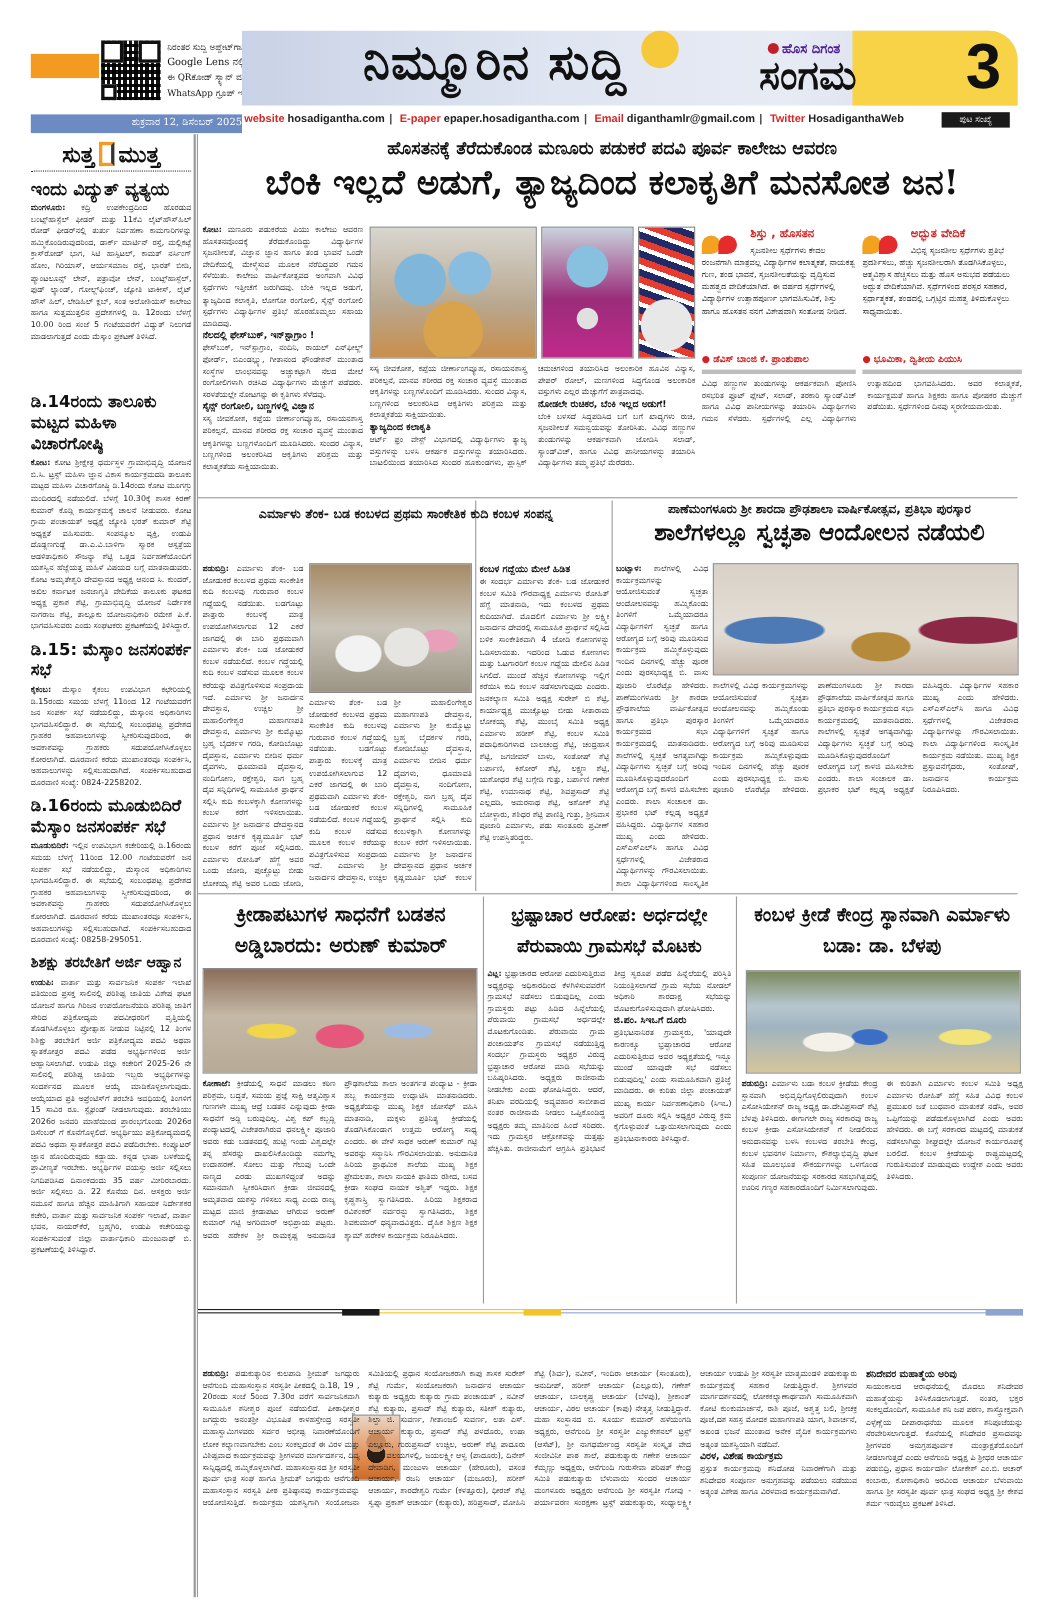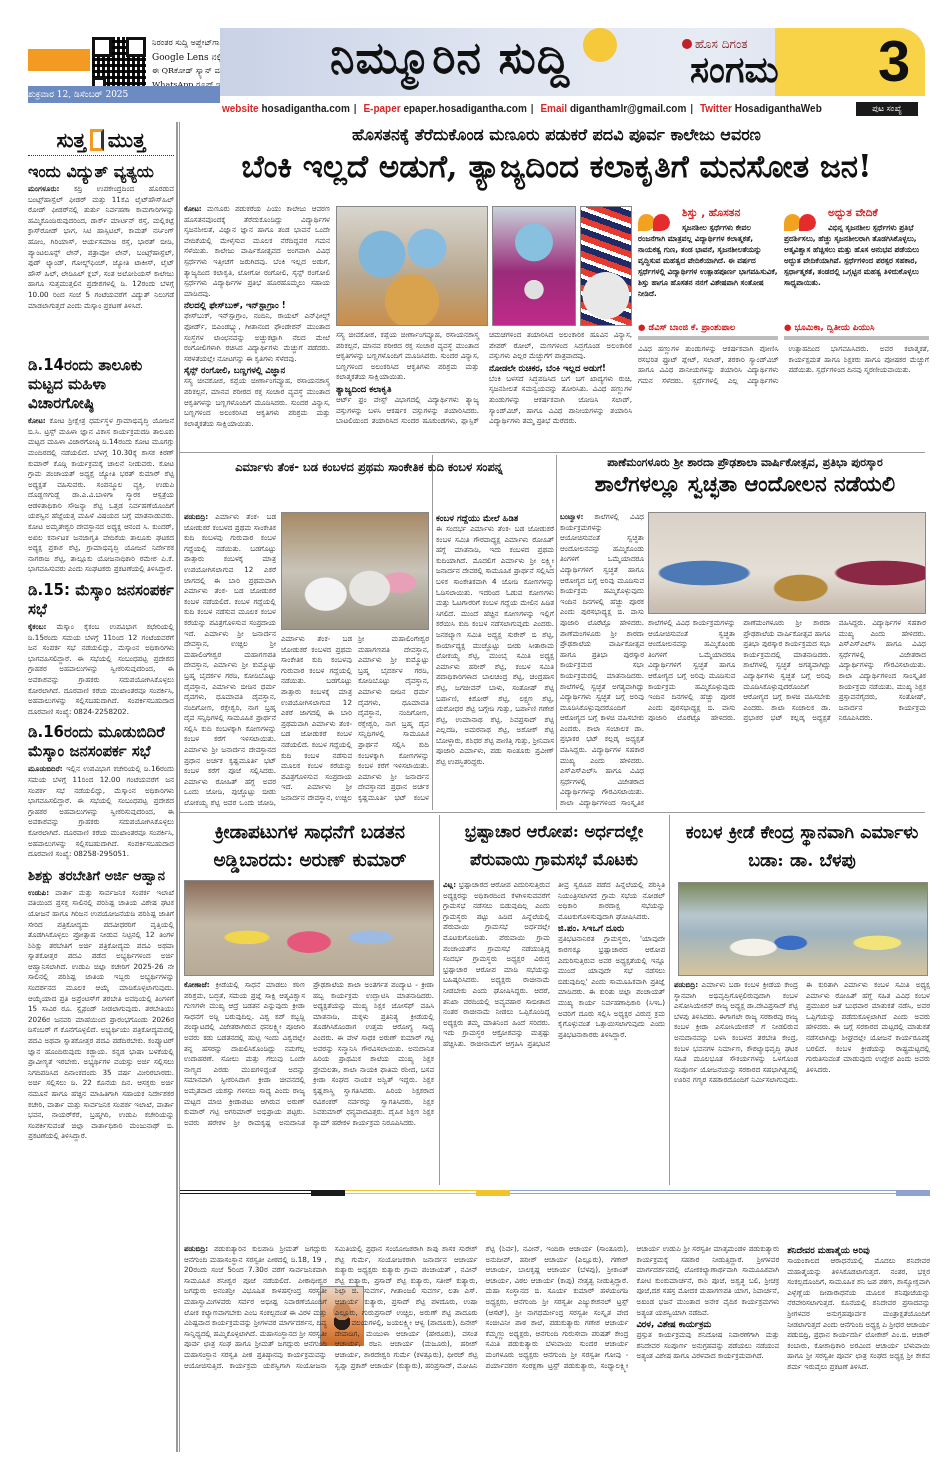--- a/index.html
+++ b/index.html
@@ -16,26 +16,26 @@
   .qr::before { left:0; top:0; }
   .qr::after { right:0; top:0; }
   .qr-corner { position:absolute; left:0; bottom:0; width:14px; height:14px; border:3px solid #111; background:#fff; }
   .qr-note { position: absolute; left: 152px; top: 36px; width: 150px; font-family: "DejaVu Serif", serif; font-size: 9px; line-height: 14px; color: #111; }
   .qr-note .small { font-size: 8px; }
   .title-panel { position: absolute; left: 220px; top: 28px; width: 705px; height: 68px;
                  background: linear-gradient(90deg,#c9d2e6 0%,#dfe5f1 40%,#e7ebf4 70%,#cfd7ea 100%); border-radius: 0 26px 0 0; }
   .title-panel .yellow { position:absolute; right:0; top:0; width:150px; height:68px; background:#f8d347; border-radius:0 26px 0 0; }
   .sun { position:absolute; left:583px; top:28px; width:34px; height:34px; border-radius:50%; background:#f6c93a; }
   .page-title { position: absolute; left: 330px; top: 32px; font-family: "DejaVu Serif", serif; font-weight: bold; font-size: 44px; letter-spacing: 1px; color: #111; white-space: nowrap; }
-  .brand-small { position:absolute; left: 682px; top: 37px; font-size: 12px; font-weight: normal; color: #7f1d1d; white-space: nowrap; }
+  .brand-small { position:absolute; left: 698px; top: 37px; font-size: 12px; font-weight: bold; color: #4c1d95; white-space: nowrap; }
   .brand-dot { display:inline-block; width:10px; height:10px; border-radius:50%; background:#c0202a; margin-right:3px; vertical-align:-1px; }
   .brand-big { position:absolute; left: 690px; top: 48px; font-family: "DejaVu Serif", serif; font-weight: bold; font-size: 36px; color:#111; white-space:nowrap; }
   .page-number { position:absolute; left: 878px; top: 30px; font-family: "Liberation Sans", sans-serif; font-weight: bold; font-size: 58px; line-height: 62px; color:#111; }
 
-  .date-bar { position:absolute; left:28px; top:86px; width:192px; height:17px; background:#6c8bc2; color:#fff; font-family:"DejaVu Serif",serif; font-size:9px; line-height:17px; text-align:left; }
+  .date-bar { position:absolute; left:28px; top:104px; width:192px; height:17px; background:#6c8bc2; color:#fff; font-family:"DejaVu Serif",serif; font-size:9px; line-height:17px; text-align:right; }
   .link-bar { position:absolute; left:222px; top:100px; width:600px; height:17px; font-family:"Liberation Sans",sans-serif; font-size:10px; line-height:17px; color:#222; white-space:nowrap;font-weight:bold; }
   .link-bar .lbl { color:#d62828; }
   .link-bar .sep { margin:0 4px; color:#444; }
   .page-tag { position:absolute; left: 856px; top: 102px; width: 62px; height: 14px; background:#1a1a1a; color:#fff; font-size:8px; line-height:14px; text-align:center; }
 
   
   .vrule { position:absolute; width:2px; background:#9a9a9a; }
   .hrule { position:absolute; height:1px; background:#9a9a9a; }
 
   
@@ -94,21 +94,21 @@
       radial-gradient(circle at 50% 60%, #2a1d16 0 20%, transparent 21%),
       linear-gradient(180deg,#ead6c6 0%,#e0884a 70%,#c86a2a 100%); }
 
   
   .quote-box { position:absolute; }
   .quote-mark { position:absolute; left:0; top:0; width:36px; height:36px; }
   .quote-mark::before, .quote-mark::after { content:""; position:absolute; width:17px; height:17px; border-radius:50% 50% 50% 0; }
   .quote-mark::before { left:0; top:8px; background:#f3a21f; }
   .quote-mark::after { left:15px; top:8px; background:#e52c2c; }
   .quote-title { position:absolute; left:44px; top:0; font-size:10.5px; font-weight:bold; color:#d42020; }
-  .quote-body { position:absolute; left:0; top:16px; font-size:8px; line-height:12px; font-weight:bold; color:#222; text-indent:44px; }
+  .quote-body { position:absolute; left:0; top:16px; font-size:8px; line-height:12px; font-weight:normal; color:#222; text-indent:44px; }
   .quote-author { position:absolute; left:0; font-size:8.5px; font-weight:bold; color:#d42020; }
   .quote-author::before { content:"● "; }
   .quote-rule { position:absolute; left:0; height:4px; background:#bdbdbd; }
 
   
   .strip { position:absolute; top:1190px; height:6px; }
   .strip .line { position:absolute; left:0; right:0; height:1px; }
 </style>
 </head>
 <body>

